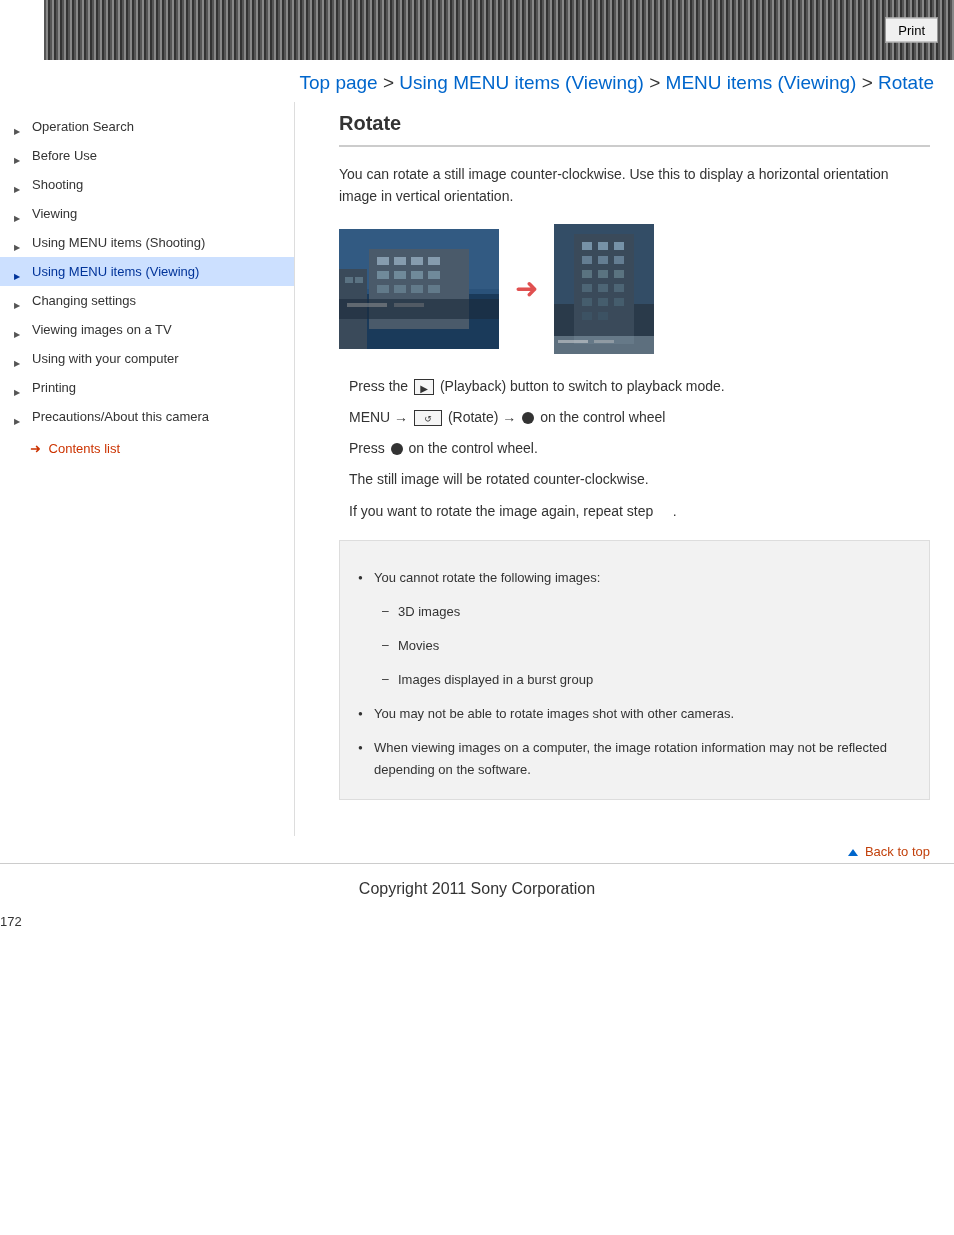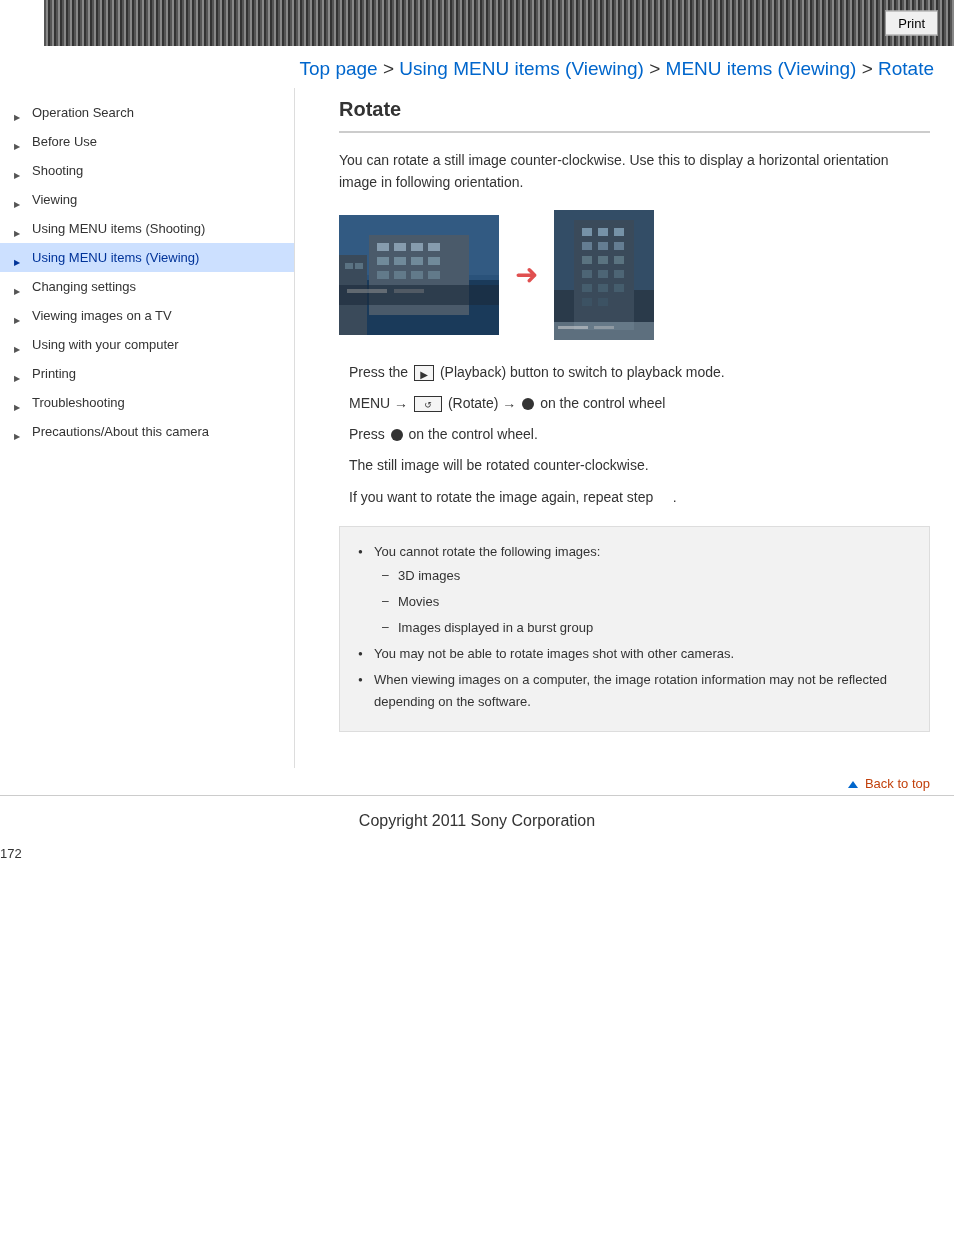--- a/index.html
+++ b/index.html
@@ -1,21 +1,21 @@
 <!DOCTYPE html>
 <html><head>
   <meta charset="utf-8">
   <style>
     * { margin: 0; padding: 0; box-sizing: border-box; }
     body { font-family: Arial, sans-serif; font-size: 14px; color: #333; background: #fff; width: 954px; }
 
     
     .header {
       background: repeating-linear-gradient(90deg, #555 0px, #555 2px, #888 2px, #888 4px, #333 4px, #333 6px);
-      height: 46px;
+      height: 60px;
       position: relative;
       margin-left: 44px;
     }
     .print-btn {
       position: absolute;
       right: 16px;
       top: 50%;
       transform: translateY(-50%);
       background: #f0f0f0;
       border: 1px solid #999;
@@ -172,20 +172,21 @@
       line-height: 1.7;
     }
     .notes-box ul {
       list-style: none;
       padding: 0;
     }
     .notes-box ul li {
       padding-left: 16px;
       position: relative;
       margin-bottom: 4px;
+      margin-top: 12px;
     }
     .notes-box ul li::before {
       content: '●';
       position: absolute;
       left: 0;
       font-size: 8px;
       top: 4px;
     }
     .notes-box ul ul li::before {
       content: '–';
@@ -288,34 +289,34 @@
     <div class="sidebar-item">
       <span class="sidebar-arrow sidebar-arrow-right"></span>
       <span>Using with your computer</span>
     </div>
     <div class="sidebar-item">
       <span class="sidebar-arrow sidebar-arrow-right"></span>
       <span>Printing</span>
     </div>
     <div class="sidebar-item">
       <span class="sidebar-arrow sidebar-arrow-right"></span>
-      <span>Troubleshooting</span>
-    </div>
-    <div class="sidebar-item">
-      <span class="sidebar-arrow sidebar-arrow-right"></span>
       <span>Precautions/About this camera</span>
     </div>
 
+    <div class="contents-list-link">
+      <span class="contents-arrow">➜</span>
+      <a href="#">Contents list</a>
+    </div>
   </div>
 
   <div class="content">
 
     <div class="page-title">Rotate</div>
 
-    <p class="description">You can rotate a still image counter-clockwise. Use this to display a horizontal orientation image in following orientation.</p>
+    <p class="description">You can rotate a still image counter-clockwise. Use this to display a horizontal orientation image in vertical orientation.</p>
 
     <div class="image-row">
       <div class="img-placeholder">
         
         <svg width="160" height="120" viewBox="0 0 160 120" xmlns="http://www.w3.org/2000/svg">
           <rect width="160" height="120" fill="#2a4a6a"></rect>
           <rect x="0" y="60" width="160" height="60" fill="#1a3a5a"></rect>
 
           <rect x="0" y="0" width="160" height="65" fill="#3a6a9a" opacity="0.5"></rect>
 

